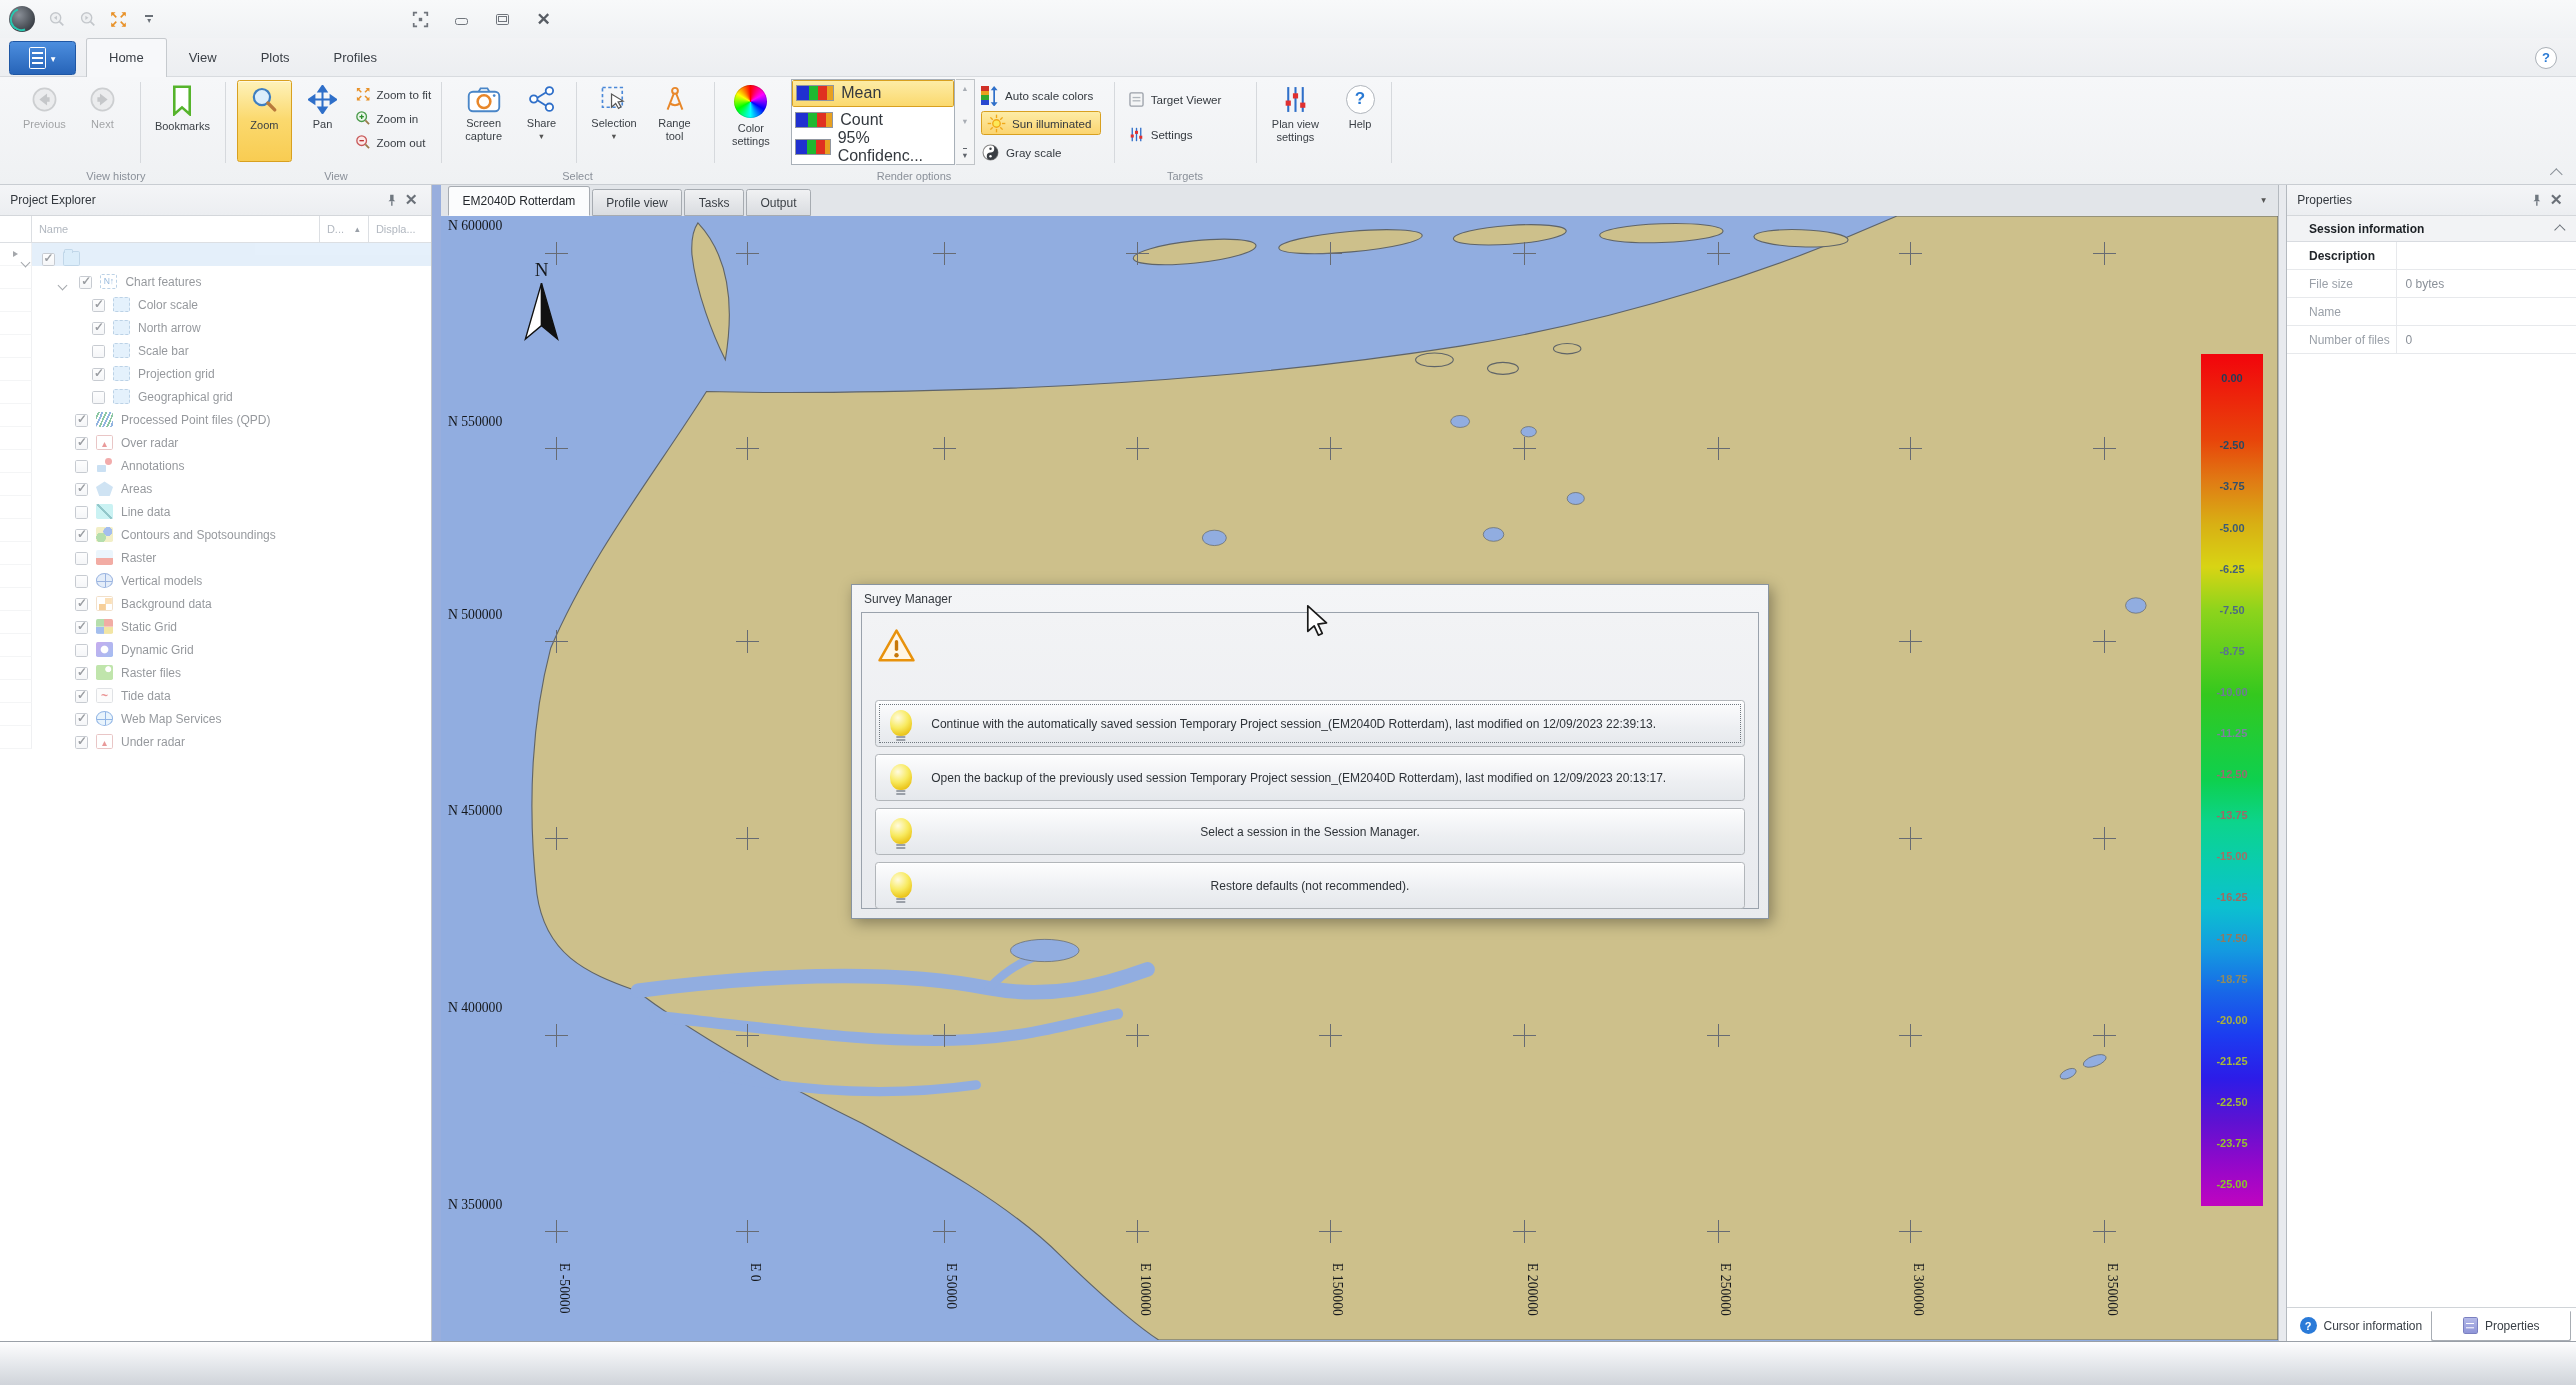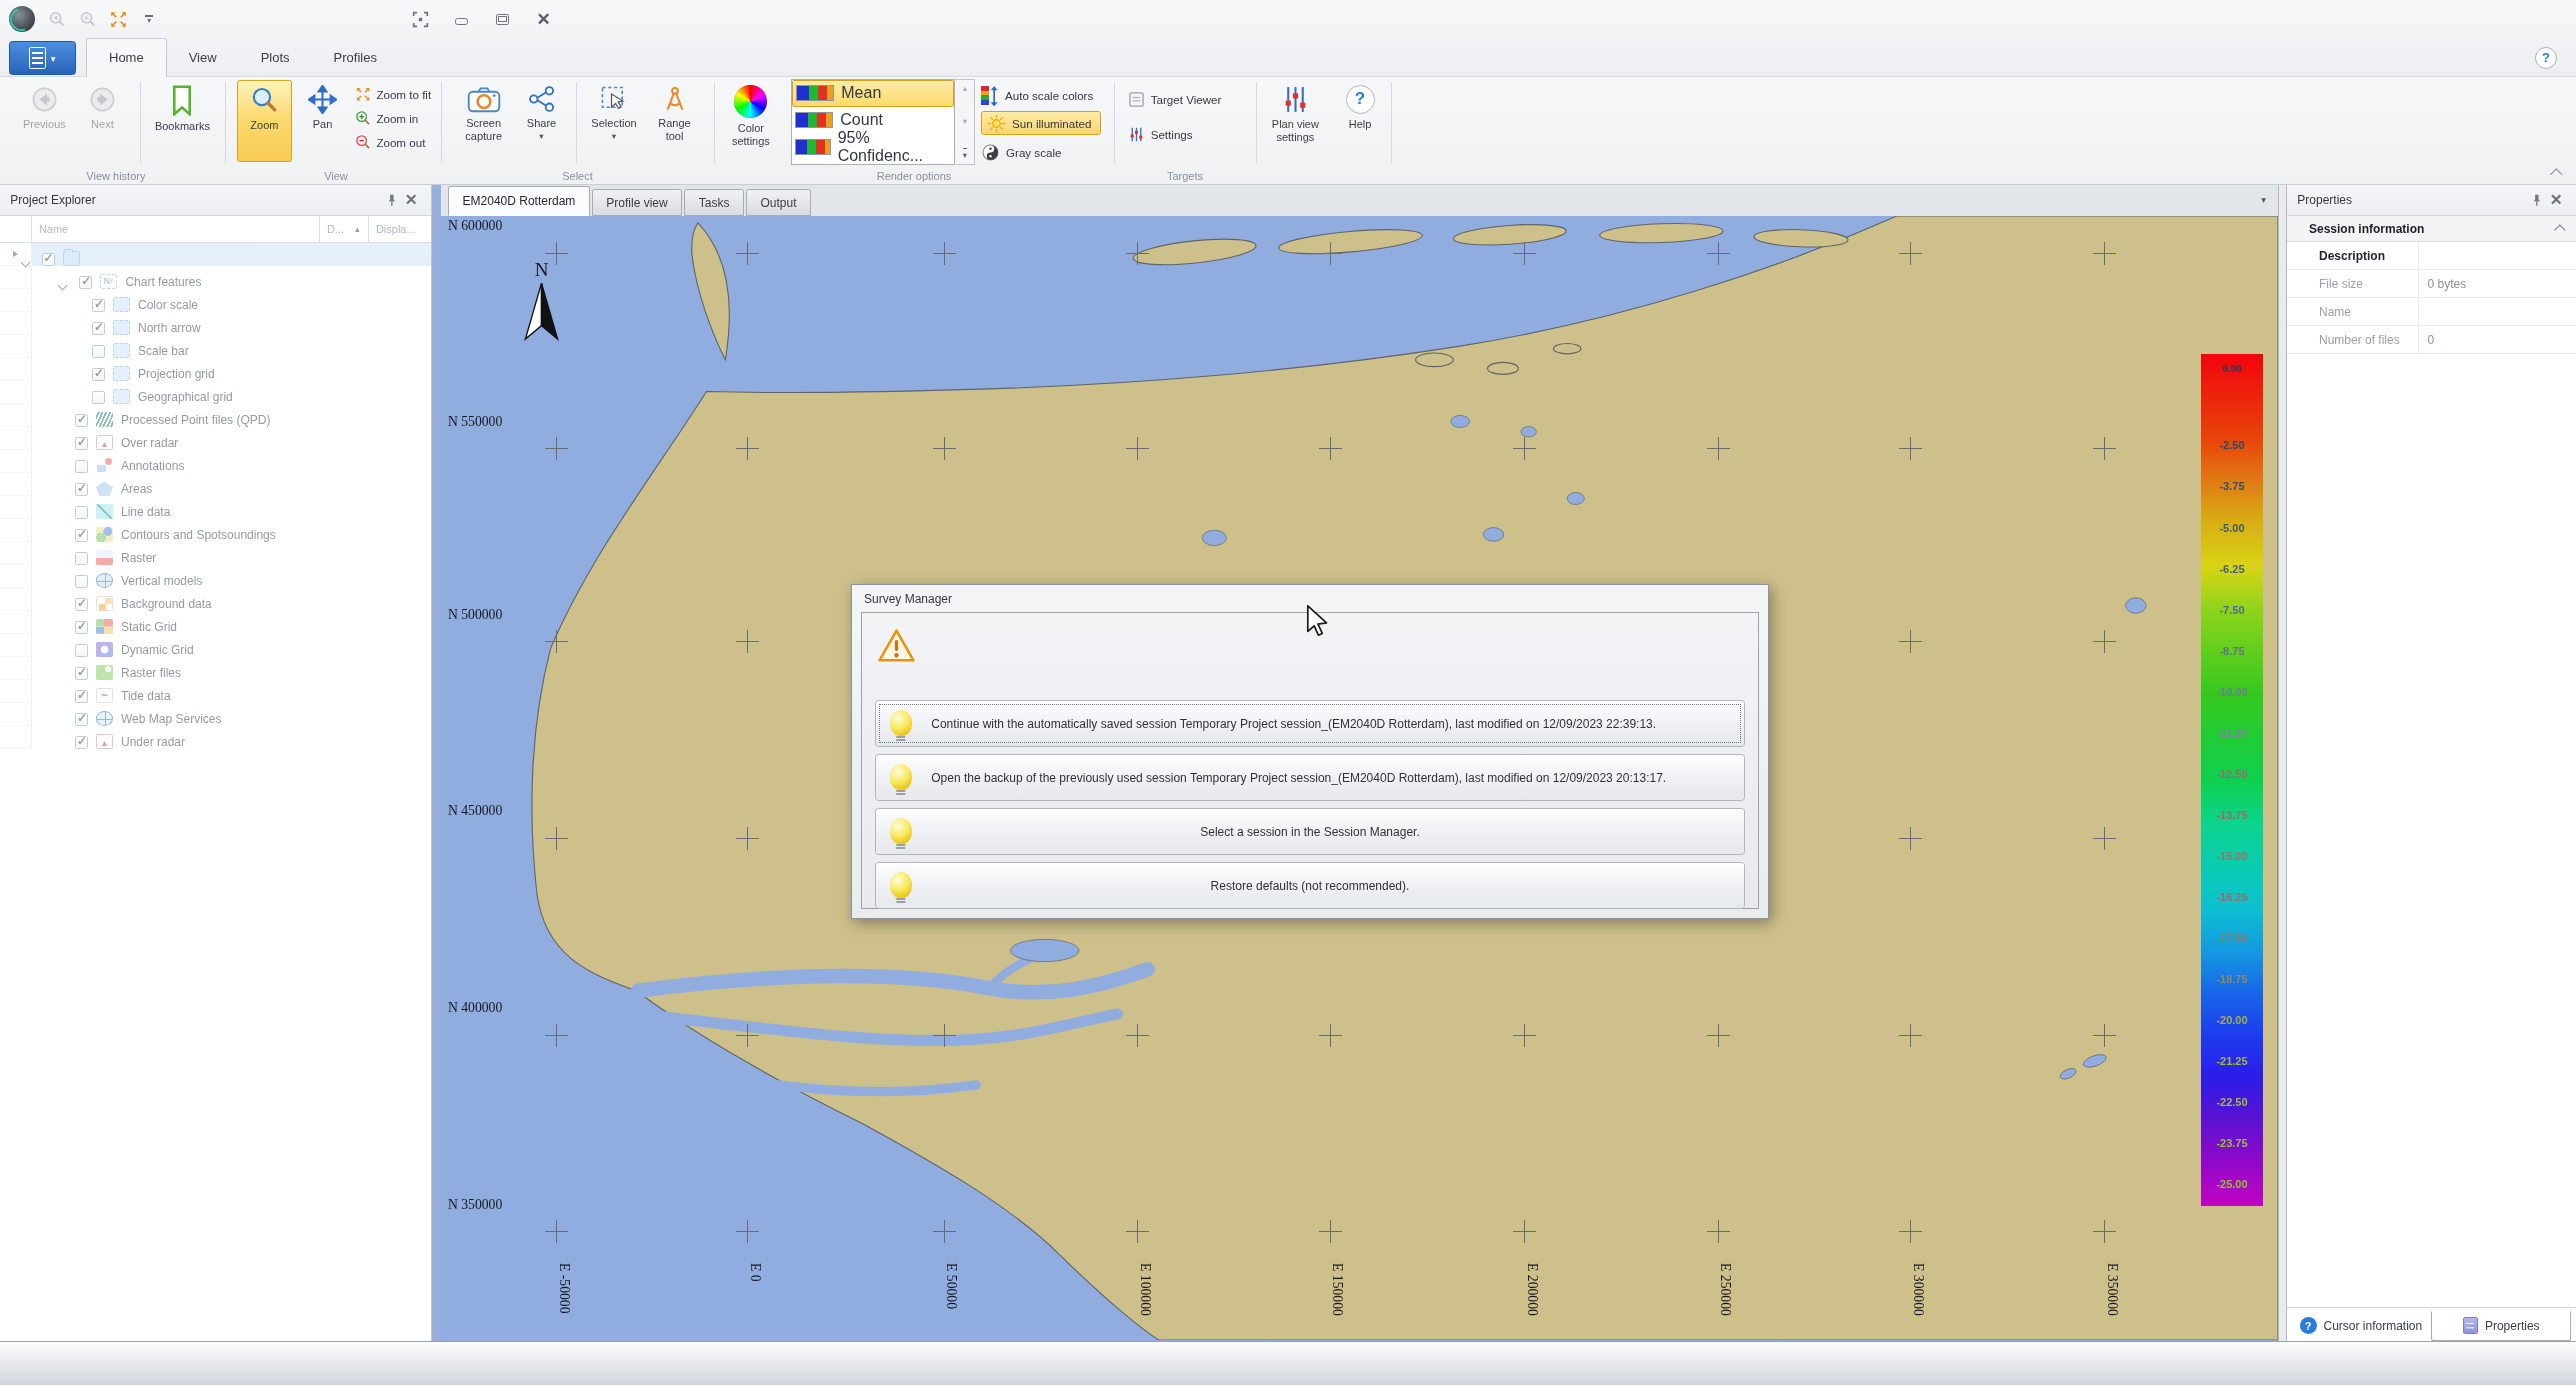--- a/index.html
+++ b/index.html
@@ -132,21 +132,21 @@
   #northarrow{position:absolute;left:75px;top:43px;width:51px;text-align:center}
   #northarrow .nchar{font-family:"Liberation Serif",serif;font-size:19px;color:#15181c}
   #colorbar{position:absolute;left:1760px;top:138px;width:62px;height:852px;background:linear-gradient(180deg,#f2040c 0%,#e8440a 10%,#e07c14 15%,#d8b014 20%,#d8d414 25%,#8ed41c 30%,#34c81e 40%,#0ed04e 50%,#0cd48c 55%,#0accb0 60%,#0cc0d0 65%,#149ae0 70%,#1866e8 75%,#1c3cf0 80%,#2c1ce8 85%,#5c12d2 90%,#9208ca 95%,#c004c0 100%)}
   .cblabel{position:absolute;left:0;width:62px;text-align:center;font-size:11px;font-weight:bold}
 
   
   #props{position:absolute;left:2287px;top:0;right:0;height:100%;background:#fff}
   #sectionbar{height:26px;display:flex;align-items:center;background:#f2f3f5;border-bottom:0.9px solid #d8dbe0;padding-left:22px;font-size:12px;font-weight:bold;color:#1c2025}
   #sectionbar .chev{margin-left:auto;margin-right:12px;width:7.7px;height:7.7px;border-left:1.5px solid #6a7078;border-top:1.5px solid #6a7078;transform:rotate(45deg);margin-top:3.4px}
   .prow{height:28px;display:flex;border-bottom:0.9px solid #e7e9ec;font-size:12px}
-  .plbl{width:132px;display:flex;align-items:center;padding-left:32px;color:#9aa0a8;border-right:0.9px solid #e7e9ec}
+  .plbl{width:110px;display:flex;align-items:center;padding-left:22px;color:#9aa0a8;border-right:0.9px solid #e7e9ec}
   .plbl.bold{color:#23272c;font-weight:bold}
   .pval{flex:1;display:flex;align-items:center;padding-left:8.6px;color:#8a9098}
   #pbtabs{position:absolute;left:0;right:0;bottom:0;height:34px;display:flex;align-items:stretch;padding:2.6px 5.1px 0 5.1px;gap:1.7px;border-top:0.9px solid #d0d4d8}
   .pbtab{flex:1;display:flex;align-items:center;justify-content:center;gap:6.9px;font-size:12px;color:#3a4047}
   .pbtab.active{background:#fff;border:0.9px solid #a8adb4;border-top-color:#fff;border-radius:0 0 2.6px 2.6px}
   .ci-ico{width:17px;height:17px;border-radius:50%;background:#2a7ad8;color:#fff;font-weight:bold;font-size:11px;display:flex;align-items:center;justify-content:center}
   .pr-ico{width:15.4px;height:17px;background:linear-gradient(#b4b9e8,#8f95d8);border:0.9px solid #7a80c0;border-radius:1.7px;position:relative}
   .pr-ico::before{content:"";position:absolute;left:2.6px;right:2.6px;top:4.3px;height:1.7px;background:#fff;box-shadow:0 4.3px 0 #fff}
 
   
@@ -882,21 +882,21 @@
 
       <div id="northarrow">
         <div class="nchar">N</div>
         <svg width="39" height="62" viewBox="0 0 46 72">
           <path d="M23,2 L4,68 L23,52 Z" fill="#fff" stroke="#111" stroke-width="1.6"></path>
           <path d="M23,2 L42,68 L23,52 Z" fill="#111" stroke="#111" stroke-width="1.6"></path>
         </svg>
       </div>
 
       <div id="colorbar">
-          <div class="cblabel" style="color: rgb(31, 61, 92); top: 8px; font-family: Liberation Serif, serif;">0.00</div>
+          <div class="cblabel" style="color: rgb(31, 61, 92); top: 18px;">0.00</div>
           <div class="cblabel" style="color: rgb(42, 74, 99); top: 85px;">-2.50</div>
           <div class="cblabel" style="color: rgb(51, 80, 107); top: 126px;">-3.75</div>
           <div class="cblabel" style="color: rgb(60, 90, 116); top: 168px;">-5.00</div>
           <div class="cblabel" style="color: rgb(68, 96, 122); top: 209px;">-6.25</div>
           <div class="cblabel" style="color: rgb(78, 106, 132); top: 250px;">-7.50</div>
           <div class="cblabel" style="color: rgb(90, 116, 142); top: 291px;">-8.75</div>
           <div class="cblabel" style="color: rgb(110, 122, 150); top: 332px;">-10.00</div>
           <div class="cblabel" style="color: rgb(126, 129, 160); top: 373px;">-11.25</div>
           <div class="cblabel" style="color: rgb(155, 106, 112); top: 414px;">-12.50</div>
           <div class="cblabel" style="color: rgb(160, 104, 104); top: 455px;">-13.75</div>

